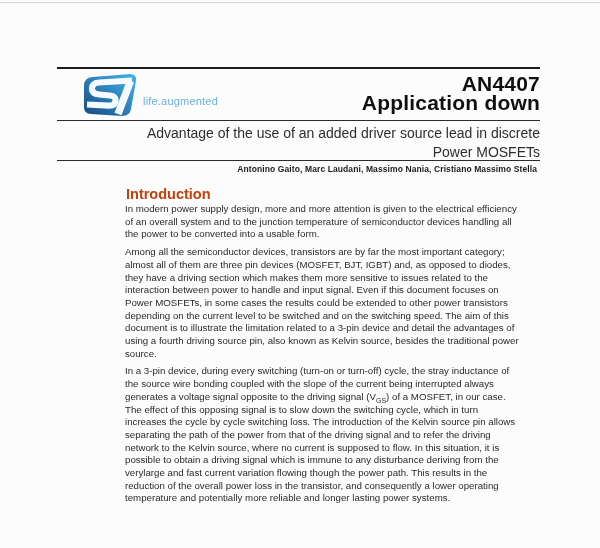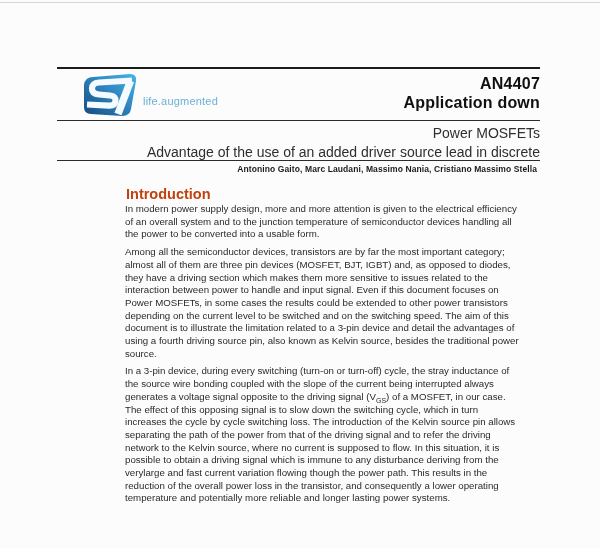--- a/index.html
+++ b/index.html
@@ -20,21 +20,21 @@
   .rule-authors { top:160px; height:1px; background:#2b2b2b; }
 
   .logo { position:absolute; left:78px; top:73px; width:61px; height:45px; }
   .tagline {
     position:absolute; left:143px; top:95px;
     font-size:11px; letter-spacing:0.2px; color:#6cb0d4;
   }
   .doc-id {
     position:absolute; right:60px; top:74px;
     text-align:right; font-weight:bold;
-    font-size:16px; line-height:19px; color:#101010;
+    font-size:21px; line-height:19px; color:#101010;
     letter-spacing:0.2px;
   }
   .title {
     position:absolute; left:57px; top:124px; width:483px;
     text-align:right; font-size:14px; line-height:19px; color:#2e2e2e;
   }
   .authors {
     position:absolute; right:63px; top:164px;
     font-size:8.5px; font-weight:bold; color:#1b1b1b;
     letter-spacing:0.1px;
@@ -76,22 +76,22 @@
   <span class="tagline">life.augmented</span>
 
   <div class="doc-id">
     <div>AN4407</div>
     <div>Application down</div>
   </div>
 
   <div class="rule rule-mid"></div>
 
   <div class="title">
+    <div>Advantage of the use of an added driver source lead in discrete</div>
     <div>Power MOSFETs</div>
-    <div>Advantage of the use of an added driver source lead in discrete</div>
   </div>
 
   <div class="rule rule-authors"></div>
 
   <div class="authors">Antonino Gaito, Marc Laudani, Massimo Nania, Cristiano Massimo Stella</div>
 
   <h1 class="section-heading">Introduction</h1>
 
   <div class="body-text">
     <p>In modern power supply design, more and more attention is given to the electrical efficiency of an overall system and to the junction temperature of semiconductor devices handling all the power to be converted into a usable form.</p>

